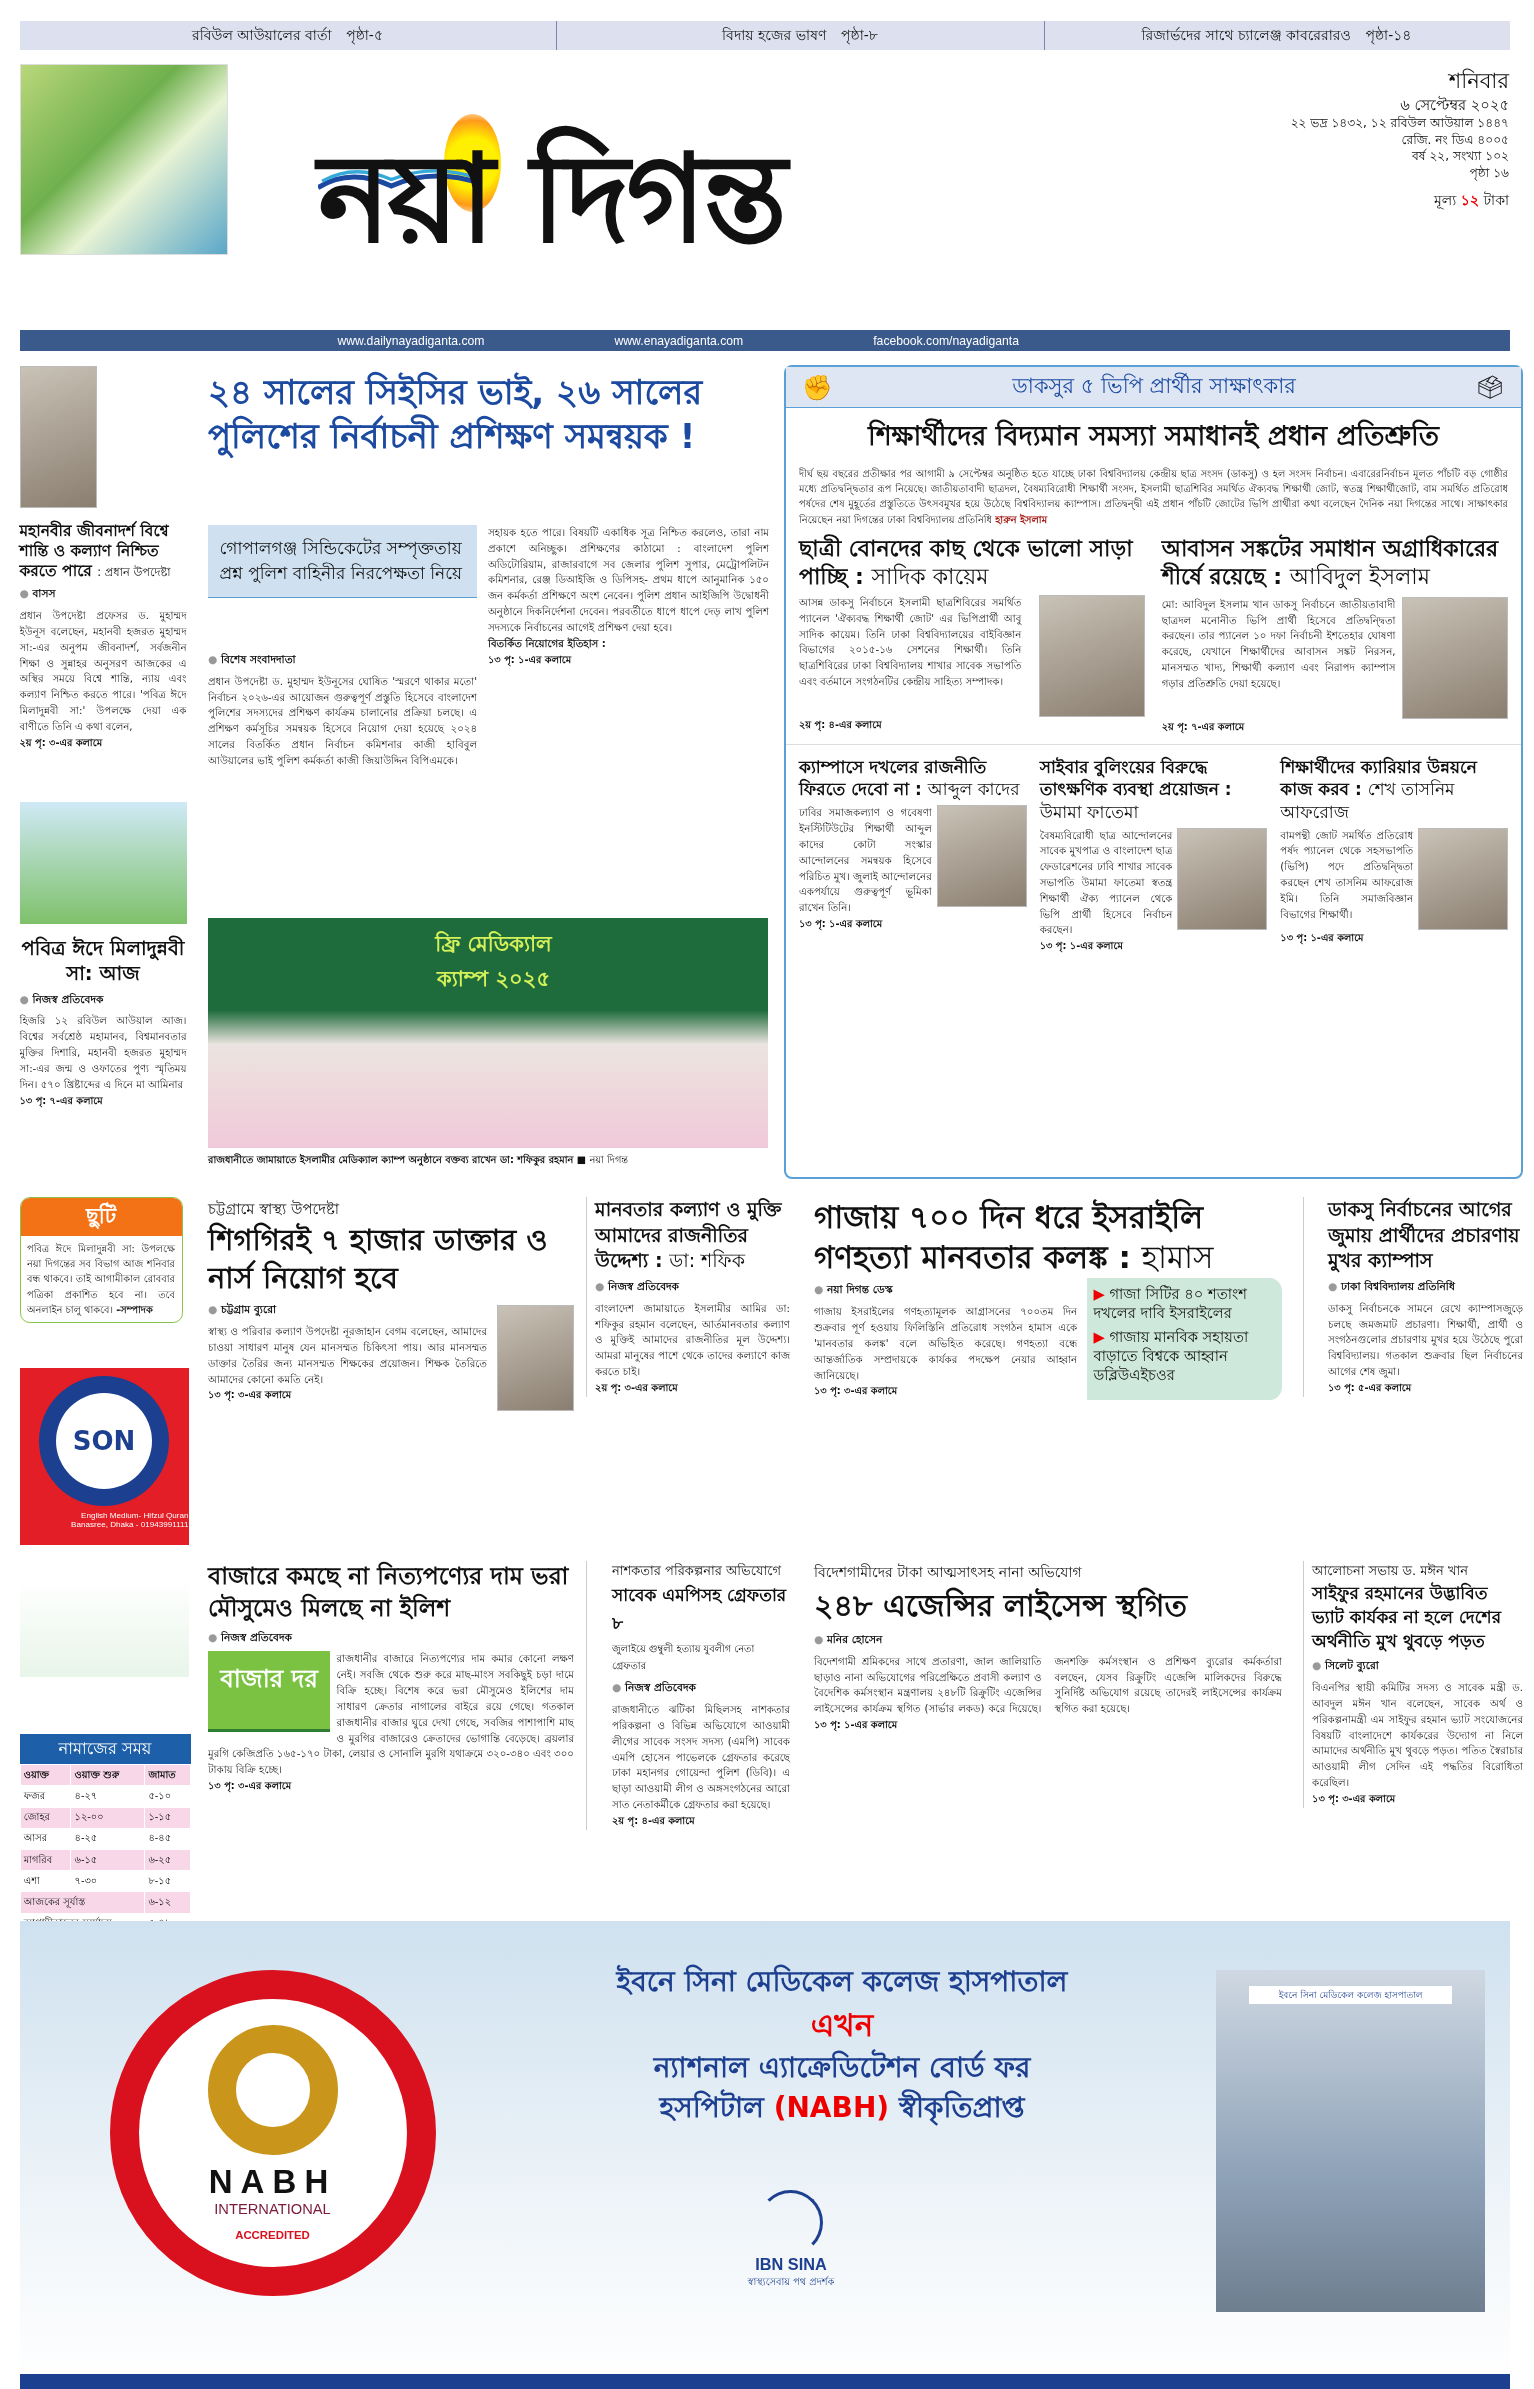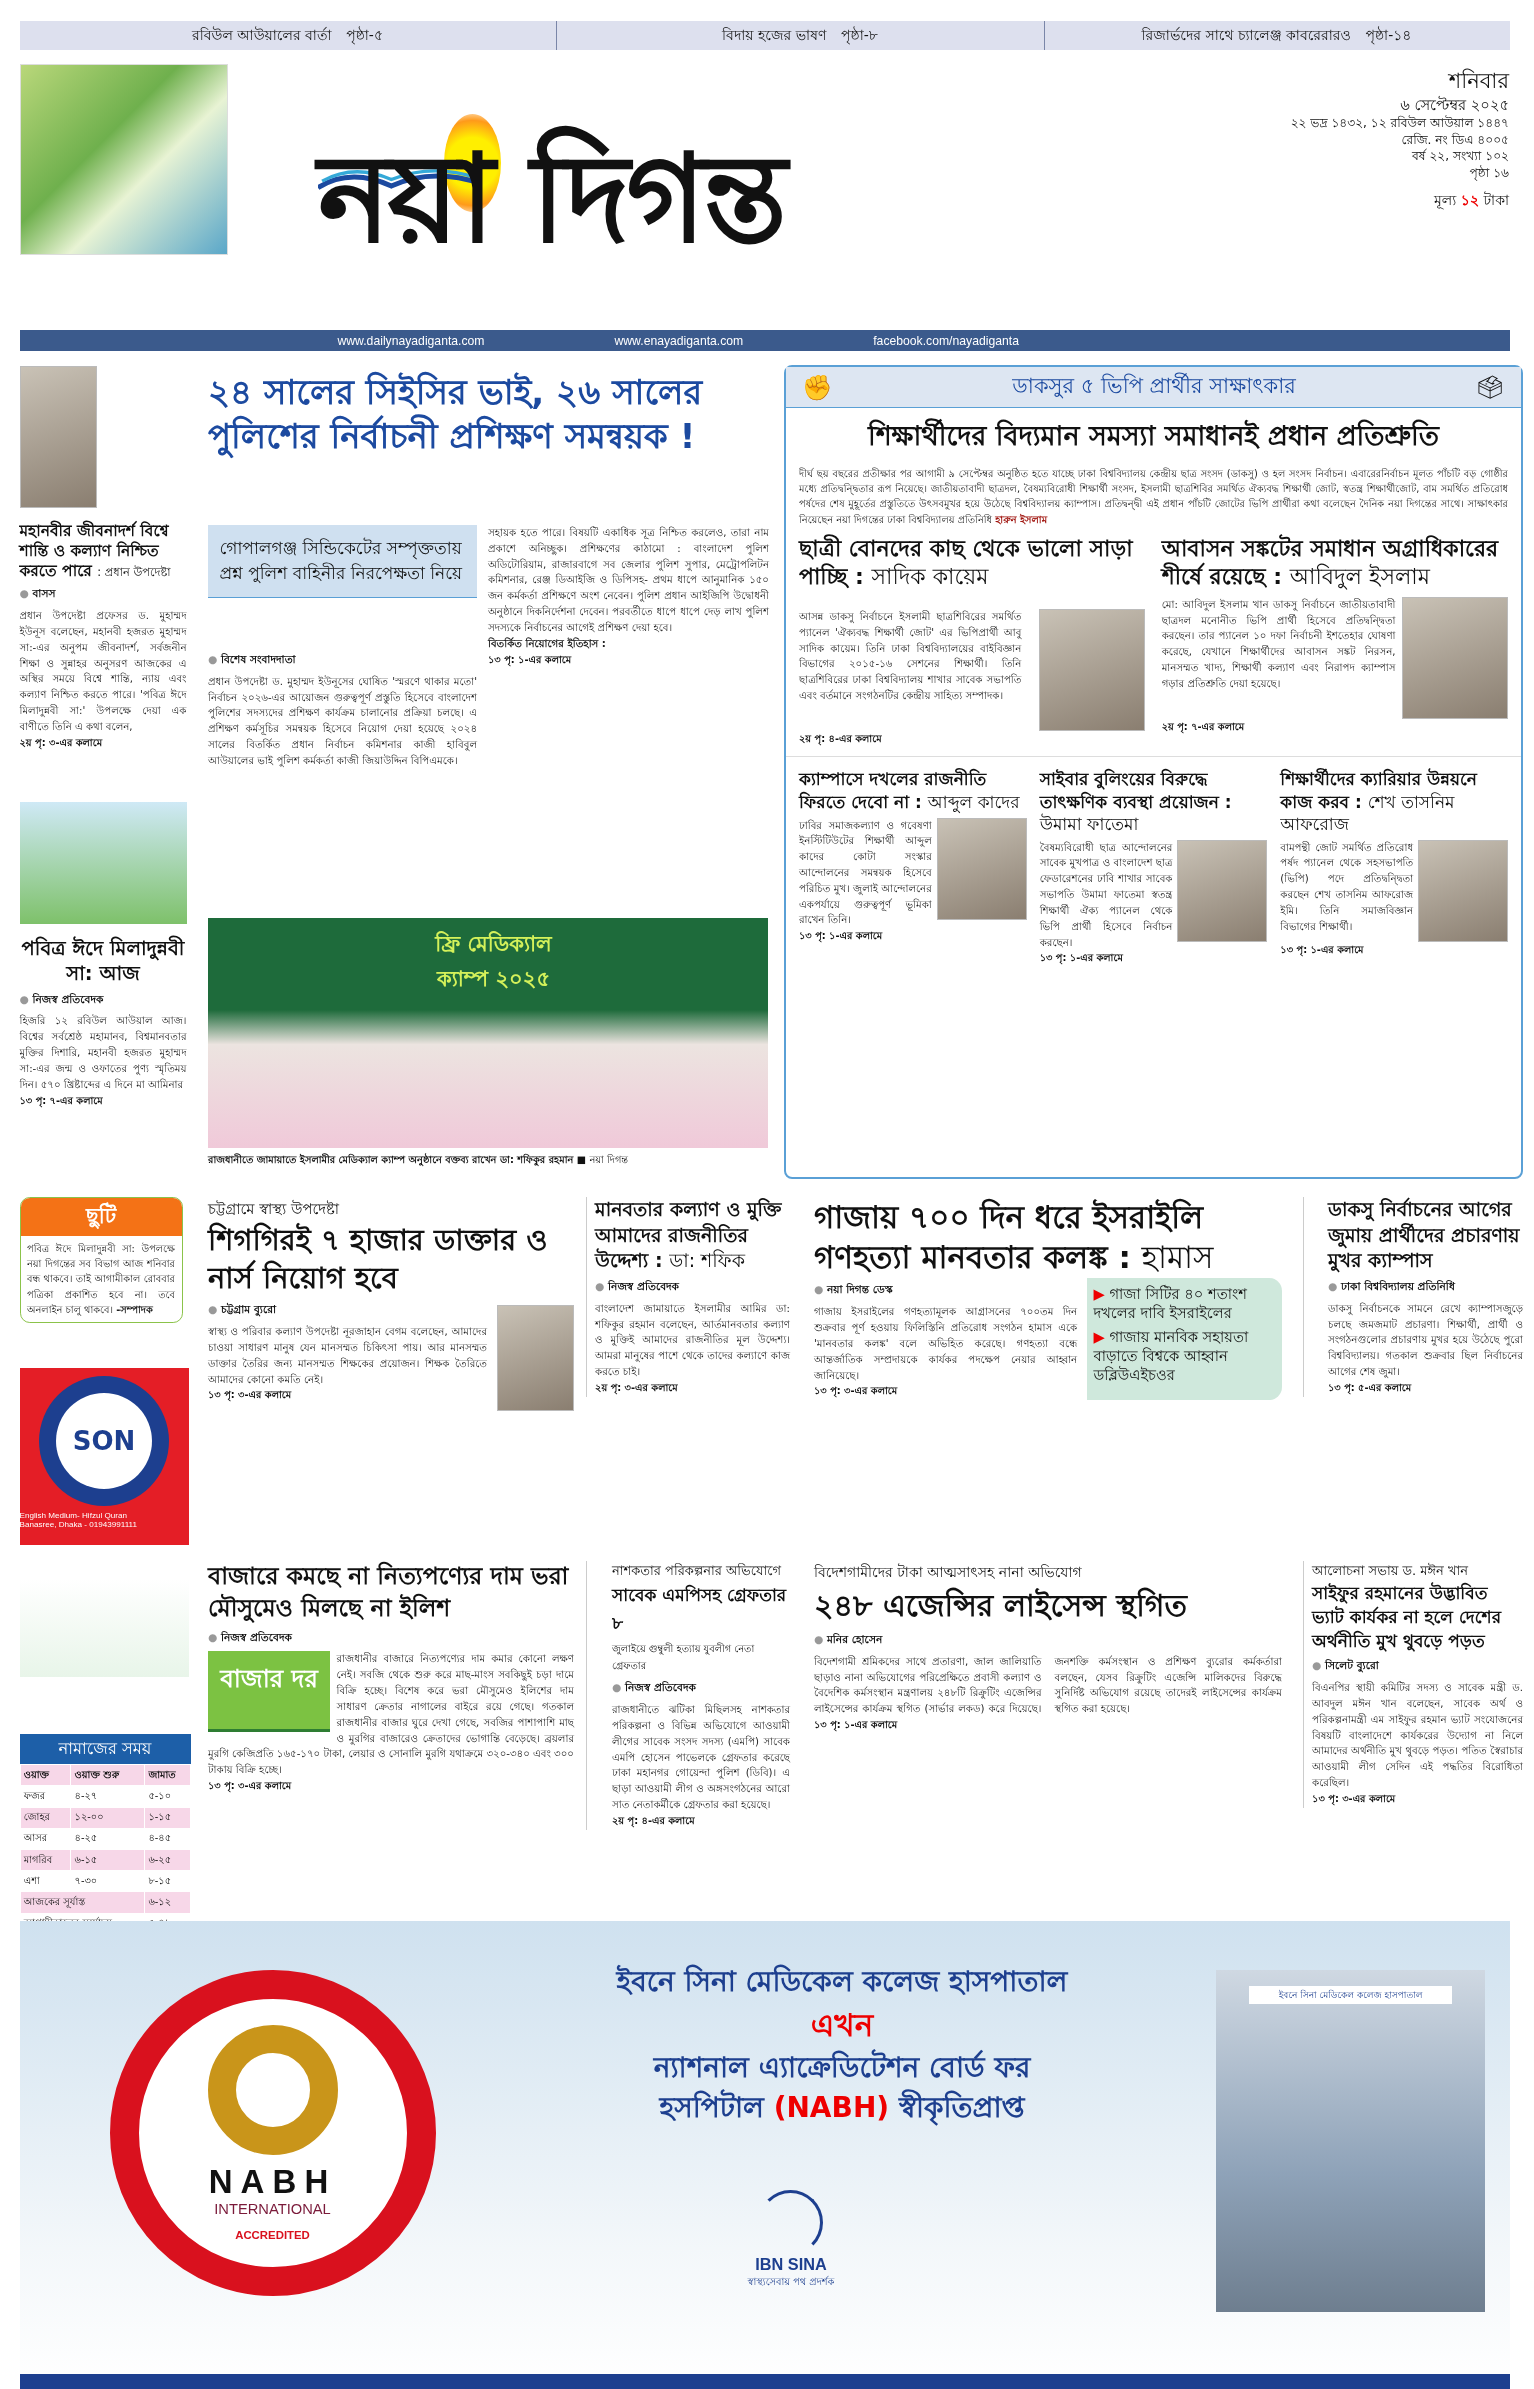--- a/index.html
+++ b/index.html
@@ -89,21 +89,21 @@
 <div class="abs" style="left:19.5px;top:936px;width:167px">
   <div class="h-black" style="font-size:19.5px;text-align:center;line-height:1.3">পবিত্র ঈদে মিলাদুন্নবী সা: আজ</div>
   <div class="byline">নিজস্ব প্রতিবেদক</div>
   <div class="body">হিজরি ১২ রবিউল আউয়াল আজ। বিশ্বের সর্বশ্রেষ্ঠ মহামানব, বিশ্বমানবতার মুক্তির দিশারি, মহানবী হজরত মুহাম্মদ সা:-এর জন্ম ও ওফাতের পুণ্য স্মৃতিময় দিন। ৫৭০ খ্রিষ্টাব্দের এ দিনে মা আমিনার</div>
   <div class="cont">১৩ পৃ: ৭-এর কলামে</div>
 </div>
 <div class="abs" style="left:19.5px;top:1197px;width:163px;border:1.6px solid #8bc34a;border-radius:9.8px;overflow:hidden">
   <div style="background:#f47216;color:#fff;text-align:center;font-size:21px;font-weight:bold;padding:1.6px">ছুটি</div>
   <div class="body" style="padding:4.9px 6.5px;font-size:9.8px"><span>পবিত্র ঈদে মিলাদুন্নবী সা: উপলক্ষে নয়া দিগন্তের সব বিভাগ আজ শনিবার বন্ধ থাকবে। তাই আগামীকাল রোববার পত্রিকা প্রকাশিত হবে না। তবে অনলাইন চালু থাকবে।</span> <b>-সম্পাদক</b></div>
 </div>
-<div class="abs" style="left:19.5px;top:1368px;width:169px;height:177px;background:#e41e26;color:#fff;text-align:left">
+<div class="abs" style="left:19.5px;top:1368px;width:169px;height:177px;background:#e41e26;color:#fff;text-align:right">
   <div style="margin:8.1px auto 0;width:130px;height:130px;border-radius:50%;background:#1d3f8f;display:flex;align-items:center;justify-content:center">
     <div style="width:96px;height:96px;border-radius:50%;background:#fff;color:#1d3f8f;font-weight:bold;font-size:26px;display:flex;align-items:center;justify-content:center">SON</div>
   </div>
   <div style="font-size:8.1px;margin-top:4.9px;font-family:'Liberation Sans',sans-serif">English Medium- Hifzul Quran</div>
   <div style="font-size:8.1px;font-family:'Liberation Sans',sans-serif">Banasree, Dhaka - 01943991111</div>
 </div>
 <div class="abs" style="left:19.5px;top:1579px;width:169px;height:98px;background:linear-gradient(#fff,#e8f5e9)"></div>
 <div class="abs" style="left:19.5px;top:1734px;width:171px">
   <div style="background:#1d5fa8;color:#fff;text-align:center;font-size:16.3px;padding:1.6px">নামাজের সময়</div>
   <table class="tbl">
@@ -173,21 +173,21 @@
   <div class="dakshu-hd">
     <span style="font-size:24.4px;color:#c62828">✊</span>
     <span class="t">ডাকসুর ৫ ভিপি প্রার্থীর সাক্ষাৎকার</span>
     <span style="font-size:23px">🗳</span>
   </div>
   <div class="h-black" style="text-align:center;font-size:27px;margin:6.5px 0">শিক্ষার্থীদের বিদ্যমান সমস্যা সমাধানই প্রধান প্রতিশ্রুতি</div>
   <div class="body" style="padding:0 13px;font-size:9.8px"><span>দীর্ঘ ছয় বছরের প্রতীক্ষার পর আগামী ৯ সেপ্টেম্বর অনুষ্ঠিত হতে যাচ্ছে ঢাকা বিশ্ববিদ্যালয় কেন্দ্রীয় ছাত্র সংসদ (ডাকসু) ও হল সংসদ নির্বাচন। এবারেরনির্বাচন মূলত পাঁচটি বড় গোষ্ঠীর মধ্যে প্রতিদ্বন্দ্বিতার রূপ নিয়েছে। জাতীয়তাবাদী ছাত্রদল, বৈষম্যবিরোধী শিক্ষার্থী সংসদ, ইসলামী ছাত্রশিবির সমর্থিত ঐক্যবদ্ধ শিক্ষার্থী জোট, স্বতন্ত্র শিক্ষার্থীজোট, বাম সমর্থিত প্রতিরোধ পর্ষদের শেষ মুহূর্তের প্রস্তুতিতে উৎসবমুখর হয়ে উঠেছে বিশ্ববিদ্যালয় ক্যাম্পাস। প্রতিদ্বন্দ্বী এই প্রধান পাঁচটি জোটের ভিপি প্রার্থীরা কথা বলেছেন দৈনিক নয়া দিগন্তের সাথে। সাক্ষাৎকার নিয়েছেন নয়া দিগন্তের ঢাকা বিশ্ববিদ্যালয় প্রতিনিধি</span> <b style="color:#a0140e">হারুন ইসলাম</b></div>
   <div style="display:flex;padding:8.1px 13px 0;gap:16.3px">
     <div style="flex:1">
       <div class="h-black" style="font-size:22px;line-height:1.3"><span>ছাত্রী বোনদের কাছ থেকে ভালো সাড়া পাচ্ছি</span> : <span style="font-weight:normal">সাদিক কায়েম</span></div>
-      <div style="display:flex;gap:18px;margin-top:17px">
+      <div style="display:flex;gap:18px;margin-top:3px">
           <div class="body" style="flex:1">আসন্ন ডাকসু নির্বাচনে ইসলামী ছাত্রশিবিরের সমর্থিত প্যানেল 'ঐক্যবদ্ধ শিক্ষার্থী জোট' এর ভিপিপ্রার্থী আবু সাদিক কায়েম। তিনি ঢাকা বিশ্ববিদ্যালয়ের বাইবিজ্ঞান বিভাগের ২০১৫-১৬ সেশনের শিক্ষার্থী। তিনি ছাত্রশিবিরের ঢাকা বিশ্ববিদ্যালয় শাখার সাবেক সভাপতি এবং বর্তমানে সংগঠনটির কেন্দ্রীয় সাহিত্য সম্পাদক।</div>
           <div class="photo" style="width:106px;height:122px"></div>
         </div>
       <div class="cont">২য় পৃ: ৪-এর কলামে</div>
     </div>
     <div style="flex:1">
       <div class="h-black" style="font-size:22px;line-height:1.3"><span>আবাসন সঙ্কটের সমাধান অগ্রাধিকারের শীর্ষে রয়েছে</span> : <span style="font-weight:normal">আবিদুল ইসলাম</span></div>
       <div style="display:flex;gap:6.5px;margin-top:4.9px">
           <div class="body" style="flex:1">মো: আবিদুল ইসলাম খান ডাকসু নির্বাচনে জাতীয়তাবাদী ছাত্রদল মনোনীত ভিপি প্রার্থী হিসেবে প্রতিদ্বন্দ্বিতা করছেন। তার প্যানেল ১০ দফা নির্বাচনী ইশতেহার ঘোষণা করেছে, যেখানে শিক্ষার্থীদের আবাসন সঙ্কট নিরসন, মানসম্মত খাদ্য, শিক্ষার্থী কল্যাণ এবং নিরাপদ ক্যাম্পাস গড়ার প্রতিশ্রুতি দেয়া হয়েছে।</div>
           <div class="photo" style="width:106px;height:122px"></div>

